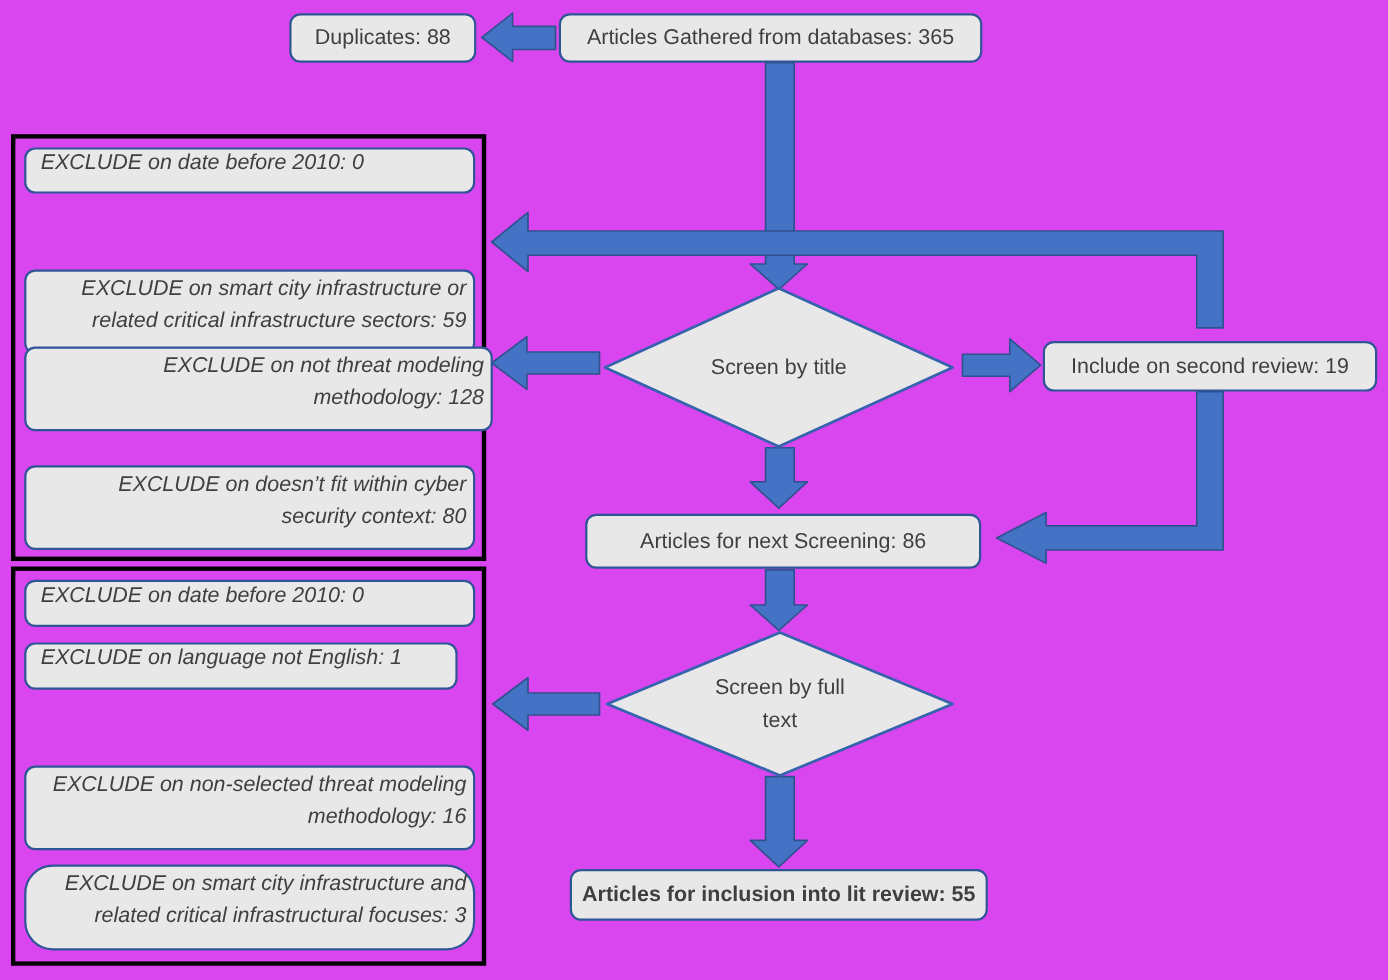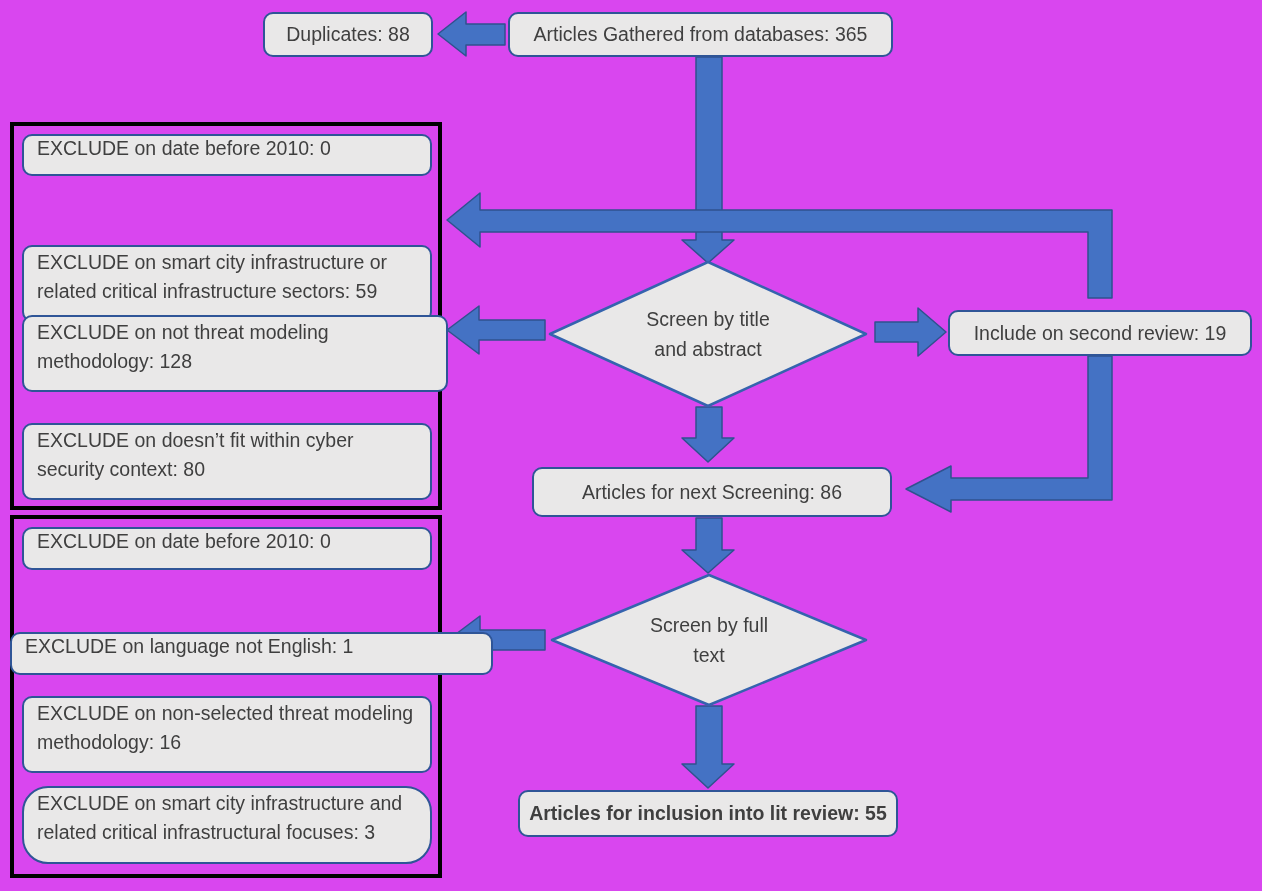--- a/index.html
+++ b/index.html
@@ -23,21 +23,21 @@
   }
   .node {
     position:absolute; box-sizing:border-box;
     background:var(--box-fill,#E9E8E8);
     border:2.5px solid var(--box-border,#2F5597);
     border-radius:10px;
     display:flex; align-items:center; justify-content:center;
     font-size:19.5px; line-height:29px; text-align:center;
     color:var(--text,#3F3F3F);
   }
-  .node.left-align { justify-content:flex-start; text-align:left; padding:0 6px 14px 13px; }
+  .node.left-align { justify-content:flex-start; text-align:right; padding:0 6px 14px 13px;font-style:italic; }
   .group {
     position:absolute; box-sizing:border-box;
     border:4px solid var(--group-border,#000000);
     background:transparent;
   }
   .dlabel {
     position:absolute; transform:translate(-50%,-50%);
     width:230px; text-align:center; font-size:19.5px; line-height:30px;
     color:var(--text,#3F3F3F);
   }
@@ -53,21 +53,21 @@
   #next  { left:532px; top:467px; width:360px; height:50px; }
   #final { left:518px; top:790px; width:380px; height:47px;font-weight:bold; }
 
   #g1b1 { left:22px; top:134px; width:410px; height:42px; }
   #g1b2 { left:22px; top:190px; width:410px; height:43px; }
   #g1b3 { left:22px; top:245px; width:410px; height:77px; }
   #g1b4 { left:22px; top:315px; width:426px; height:77px; }
   #g1b5 { left:22px; top:423px; width:410px; height:77px; }
 
   #g2b1 { left:22px; top:527px; width:410px; height:43px; }
-  #g2b2 { left:10px; top:584px; width:483px; height:43px;margin-top:48px; }
+  #g2b2 { left:22px; top:584px; width:394px; height:43px; }
   #g2b3 { left:22px; top:640px; width:410px; height:43px; }
   #g2b4 { left:22px; top:696px; width:410px; height:77px; }
   #g2b5 { left:22px; top:786px; width:410px; height:78px;border-radius:26px; }
 
   #d1label { left:708px; top:334px; }
   #d2label { left:709px; top:640px; }
 </style>
 </head>
 <body>
 
@@ -105,21 +105,20 @@
   <div class="node" id="dup">Duplicates: 88</div>
   <div class="node" id="gath">Articles Gathered from databases: 365</div>
 
   <div class="node" id="incl">Include on second review: 19</div>
 
   <div class="node" id="next">Articles for next Screening: 86</div>
   <div class="node" id="final">Articles for inclusion into lit review: 55</div>
 
   <div class="dlabel" id="d1label">
     <span>Screen by title</span>
-    <span>and abstract</span>
   </div>
   <div class="dlabel" id="d2label">
     <span>Screen by full</span>
     <span>text</span>
   </div>
 
   <div class="node left-align" id="g1b1">EXCLUDE on date before 2010: 0</div>
   <div class="node left-align" id="g1b3">EXCLUDE on smart city infrastructure or related critical infrastructure sectors: 59</div>
   <div class="node left-align" id="g1b4">EXCLUDE on not threat modeling methodology: 128</div>
   <div class="node left-align" id="g1b5">EXCLUDE on doesn’t fit within cyber security context: 80</div>

